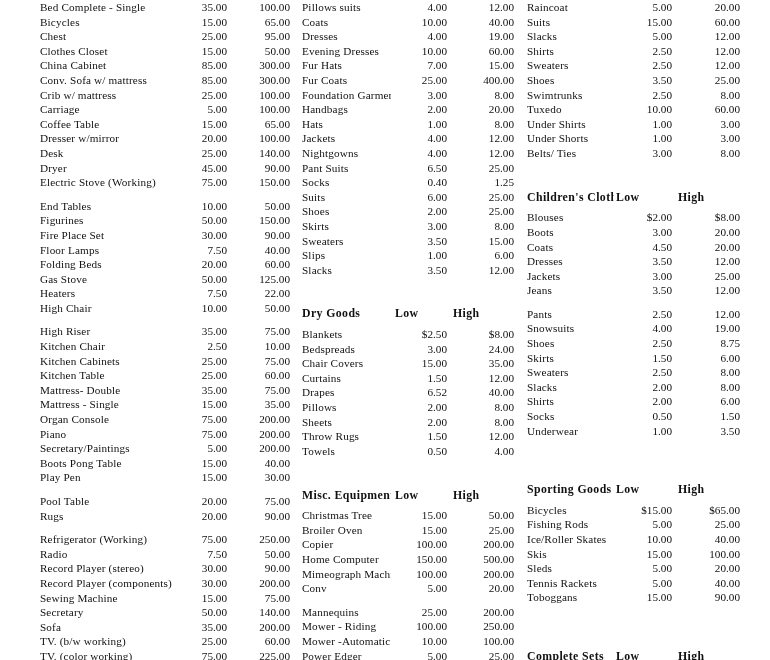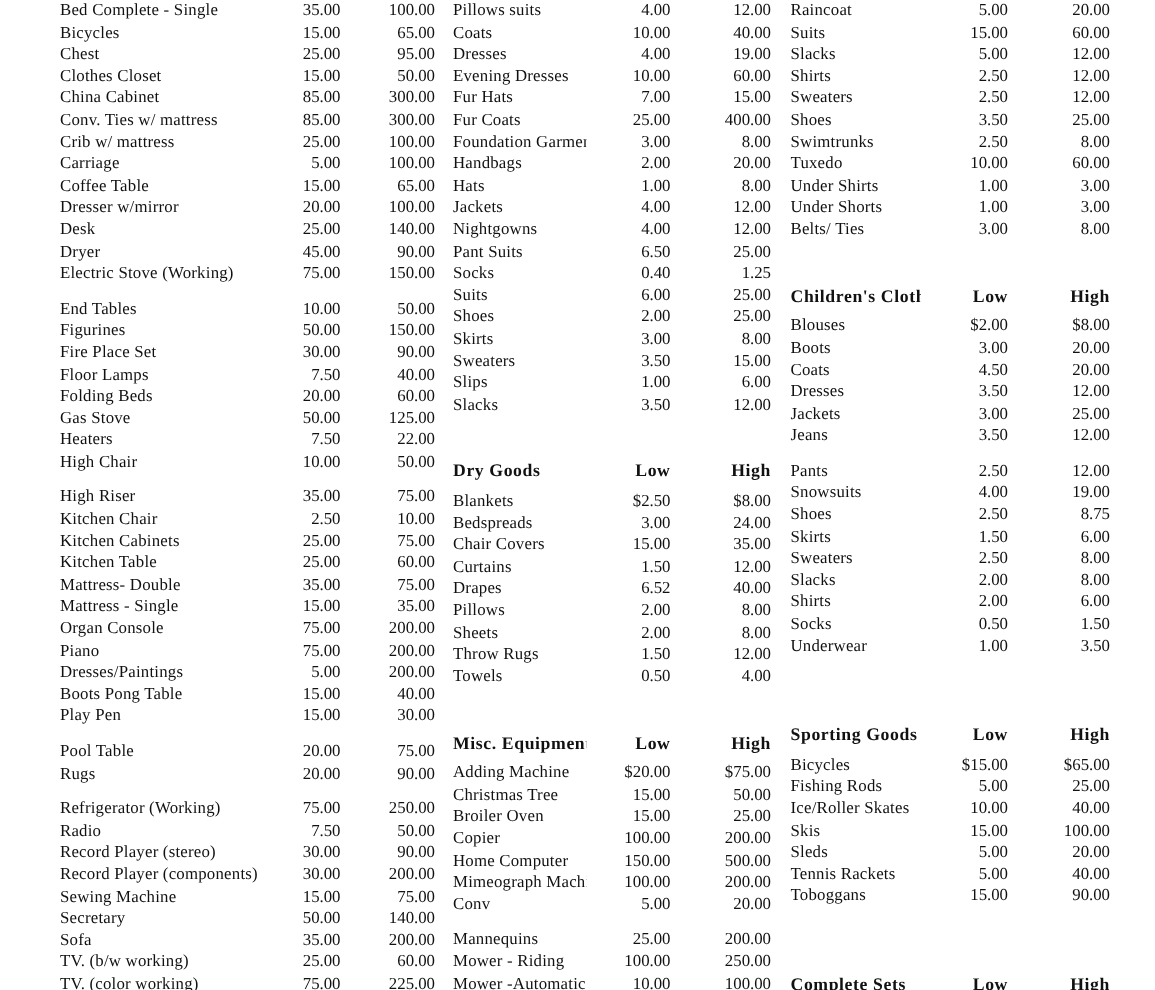--- a/index.html
+++ b/index.html
@@ -67,21 +67,21 @@
     white-space: nowrap;
     letter-spacing: 0.4px;
   }
   .section-header .title {
     flex: 1 1 auto;
     overflow: hidden;
   }
   .section-header .lbl-low,
   .section-header .lbl-high {
     flex: 0 0 auto;
-    text-align: right;
+    text-align: left;
   }
   .col-mid   .section-header .lbl-low  { width: 56px; text-indent: 4px; }
   .col-mid   .section-header .lbl-high { width: 67px; text-indent: 6px; }
   .col-right .section-header .lbl-low  { width: 58px; text-indent: 2px; }
   .col-right .section-header .lbl-high { width: 68px; text-indent: 6px; }
 
   .spacer-sm { height: 6px; }
   .spacer-lg { height: 29.2px; }
   .spacer-xl { height: 44px; }
 </style>
@@ -110,21 +110,21 @@
         <span class="name">Clothes Closet</span>
         <span class="low">15.00</span>
         <span class="high">50.00</span>
       </div>
       <div class="row">
         <span class="name">China Cabinet</span>
         <span class="low">85.00</span>
         <span class="high">300.00</span>
       </div>
       <div class="row">
-        <span class="name">Conv. Ties w/ mattress</span>
+        <span class="name">Conv. Sofa w/ mattress</span>
         <span class="low">85.00</span>
         <span class="high">300.00</span>
       </div>
       <div class="row">
         <span class="name">Crib w/ mattress</span>
         <span class="low">25.00</span>
         <span class="high">100.00</span>
       </div>
       <div class="row">
         <span class="name">Carriage</span>
@@ -230,21 +230,21 @@
         <span class="name">Organ Console</span>
         <span class="low">75.00</span>
         <span class="high">200.00</span>
       </div>
       <div class="row">
         <span class="name">Piano</span>
         <span class="low">75.00</span>
         <span class="high">200.00</span>
       </div>
       <div class="row">
-        <span class="name">Dresses/Paintings</span>
+        <span class="name">Secretary/Paintings</span>
         <span class="low">5.00</span>
         <span class="high">200.00</span>
       </div>
       <div class="row">
         <span class="name">Boots Pong Table</span>
         <span class="low">15.00</span>
         <span class="high">40.00</span>
       </div>
       <div class="row">
         <span class="name">Play Pen</span>
@@ -467,25 +467,20 @@
       </div>
     <div class="spacer-lg"></div>
     <div class="section-header">
       <span class="title">Misc. Equipment</span>
       <span class="lbl-low">Low</span>
       <span class="lbl-high">High</span>
     </div>
     <div class="spacer-sm"></div>
     <div>
         <div class="row">
-          <span class="name">Adding Machine</span>
-          <span class="low">$20.00</span>
-          <span class="high">$75.00</span>
-        </div>
-        <div class="row">
           <span class="name">Christmas Tree</span>
           <span class="low">15.00</span>
           <span class="high">50.00</span>
         </div>
         <div class="row">
           <span class="name">Broiler Oven</span>
           <span class="low">15.00</span>
           <span class="high">25.00</span>
         </div>
         <div class="row">

